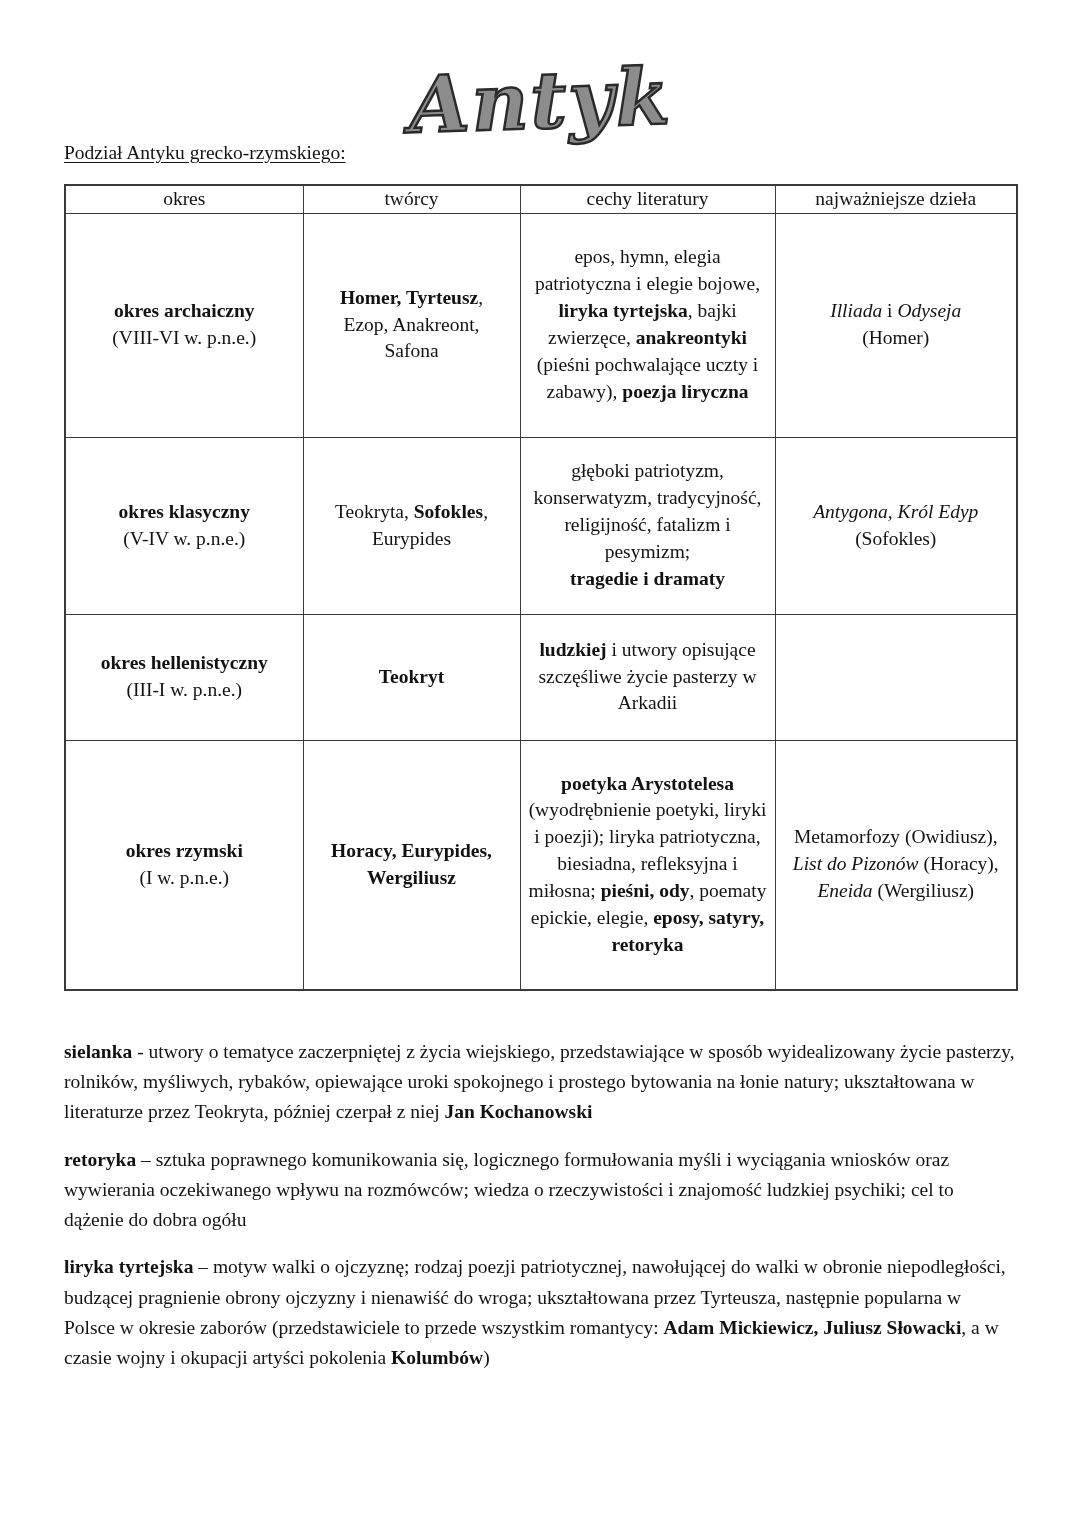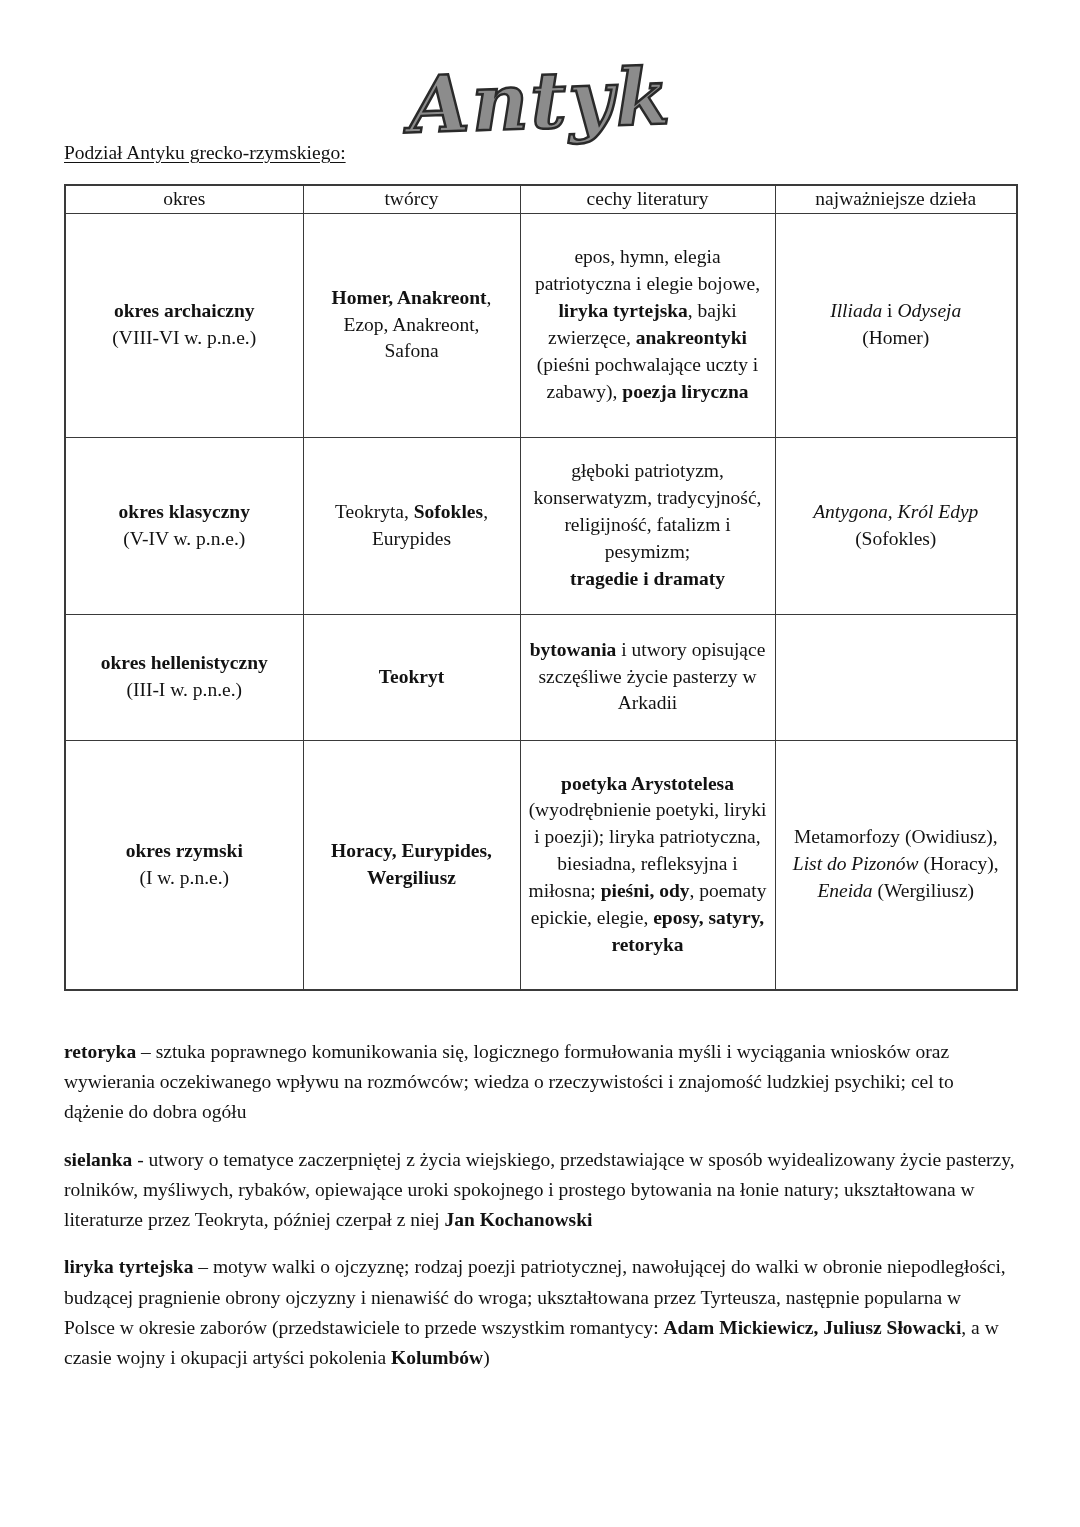--- a/index.html
+++ b/index.html
@@ -105,44 +105,44 @@
       <tr>
         <th>okres</th>
         <th>twórcy</th>
         <th>cechy literatury</th>
         <th>najważniejsze dzieła</th>
       </tr>
     </thead>
     <tbody>
       <tr class="r1">
         <td><span class="b">okres archaiczny</span><br><span>(VIII-VI w. p.n.e.)</span></td>
-        <td><span class="b">Homer, Anakreont</span><span>,</span><br><span>Ezop, Anakreont,</span><br><span>Safona</span></td>
+        <td><span class="b">Homer, Tyrteusz</span><span>,</span><br><span>Ezop, Anakreont,</span><br><span>Safona</span></td>
         <td><span>epos, hymn, elegia patriotyczna i elegie bojowe, </span><span class="b">liryka tyrtejska</span><span>, bajki zwierzęce, </span><span class="b">anakreontyki</span><span> (pieśni pochwalające uczty i zabawy), </span><span class="b">poezja liryczna</span></td>
         <td><span class="i">Illiada</span><span> i </span><span class="i">Odyseja</span><br><span>(Homer)</span></td>
       </tr>
       <tr class="r2">
         <td><span class="b">okres klasyczny</span><br><span>(V-IV w. p.n.e.)</span></td>
         <td><span>Teokryta, </span><span class="b">Sofokles</span><span>,</span><br><span>Eurypides</span></td>
         <td><span>głęboki patriotyzm, konserwatyzm, tradycyjność, religijność, fatalizm i pesymizm;</span><br><span class="b">tragedie i dramaty</span></td>
         <td><span class="i">Antygona, Król Edyp</span><br><span>(Sofokles)</span></td>
       </tr>
       <tr class="r3">
         <td><span class="b">okres hellenistyczny</span><br><span>(III-I w. p.n.e.)</span></td>
         <td><span class="b">Teokryt</span></td>
-        <td><span class="b">bytowania</span><span> i utwory opisujące szczęśliwe życie pasterzy w Arkadii</span></td>
+        <td><span class="b">ludzkiej</span><span> i utwory opisujące szczęśliwe życie pasterzy w Arkadii</span></td>
         <td></td>
       </tr>
       <tr class="r4">
         <td><span class="b">okres rzymski</span><br><span>(I w. p.n.e.)</span></td>
         <td><span class="b">Horacy, Eurypides,</span><br><span class="b">Wergiliusz</span></td>
         <td><span class="b u">poetyka Arystotelesa</span><br><span>(wyodrębnienie poetyki, liryki i poezji); liryka patriotyczna, biesiadna, refleksyjna i miłosna; </span><span class="b">pieśni, ody</span><span>, poematy epickie, elegie, </span><span class="b">eposy, satyry, retoryka</span></td>
         <td><span>Metamorfozy (Owidiusz), </span><span class="i">List do Pizonów</span><span> (Horacy),</span><br><span class="i">Eneida</span><span> (Wergiliusz)</span></td>
       </tr>
     </tbody>
   </table>
 
   <div class="defs">
+    <p class="def"><span class="b">sielanka</span><span> - utwory o tematyce zaczerpniętej z życia wiejskiego, przedstawiające w sposób wyidealizowany życie pasterzy, rolników, myśliwych, rybaków, opiewające uroki spokojnego i prostego bytowania na łonie natury; ukształtowana w literaturze przez Teokryta, później czerpał z niej </span><span class="b">Jan Kochanowski</span></p>
     <p class="def"><span class="b">retoryka</span><span> – sztuka poprawnego komunikowania się, logicznego formułowania myśli i wyciągania wniosków oraz wywierania oczekiwanego wpływu na rozmówców; wiedza o rzeczywistości i znajomość ludzkiej psychiki; cel to dążenie do dobra ogółu</span></p>
-    <p class="def"><span class="b">sielanka</span><span> - utwory o tematyce zaczerpniętej z życia wiejskiego, przedstawiające w sposób wyidealizowany życie pasterzy, rolników, myśliwych, rybaków, opiewające uroki spokojnego i prostego bytowania na łonie natury; ukształtowana w literaturze przez Teokryta, później czerpał z niej </span><span class="b">Jan Kochanowski</span></p>
     <p class="def"><span class="b">liryka tyrtejska</span><span> – motyw walki o ojczyznę; rodzaj poezji patriotycznej, nawołującej do walki w obronie niepodległości, budzącej pragnienie obrony ojczyzny i nienawiść do wroga; ukształtowana przez Tyrteusza, następnie popularna w Polsce w okresie zaborów (przedstawiciele to przede wszystkim romantycy: </span><span class="b">Adam Mickiewicz, Juliusz Słowacki</span><span>, a w czasie wojny i okupacji artyści pokolenia </span><span class="b">Kolumbów</span><span>)</span></p>
   </div>
 
 </div>
 
 </body></html>

